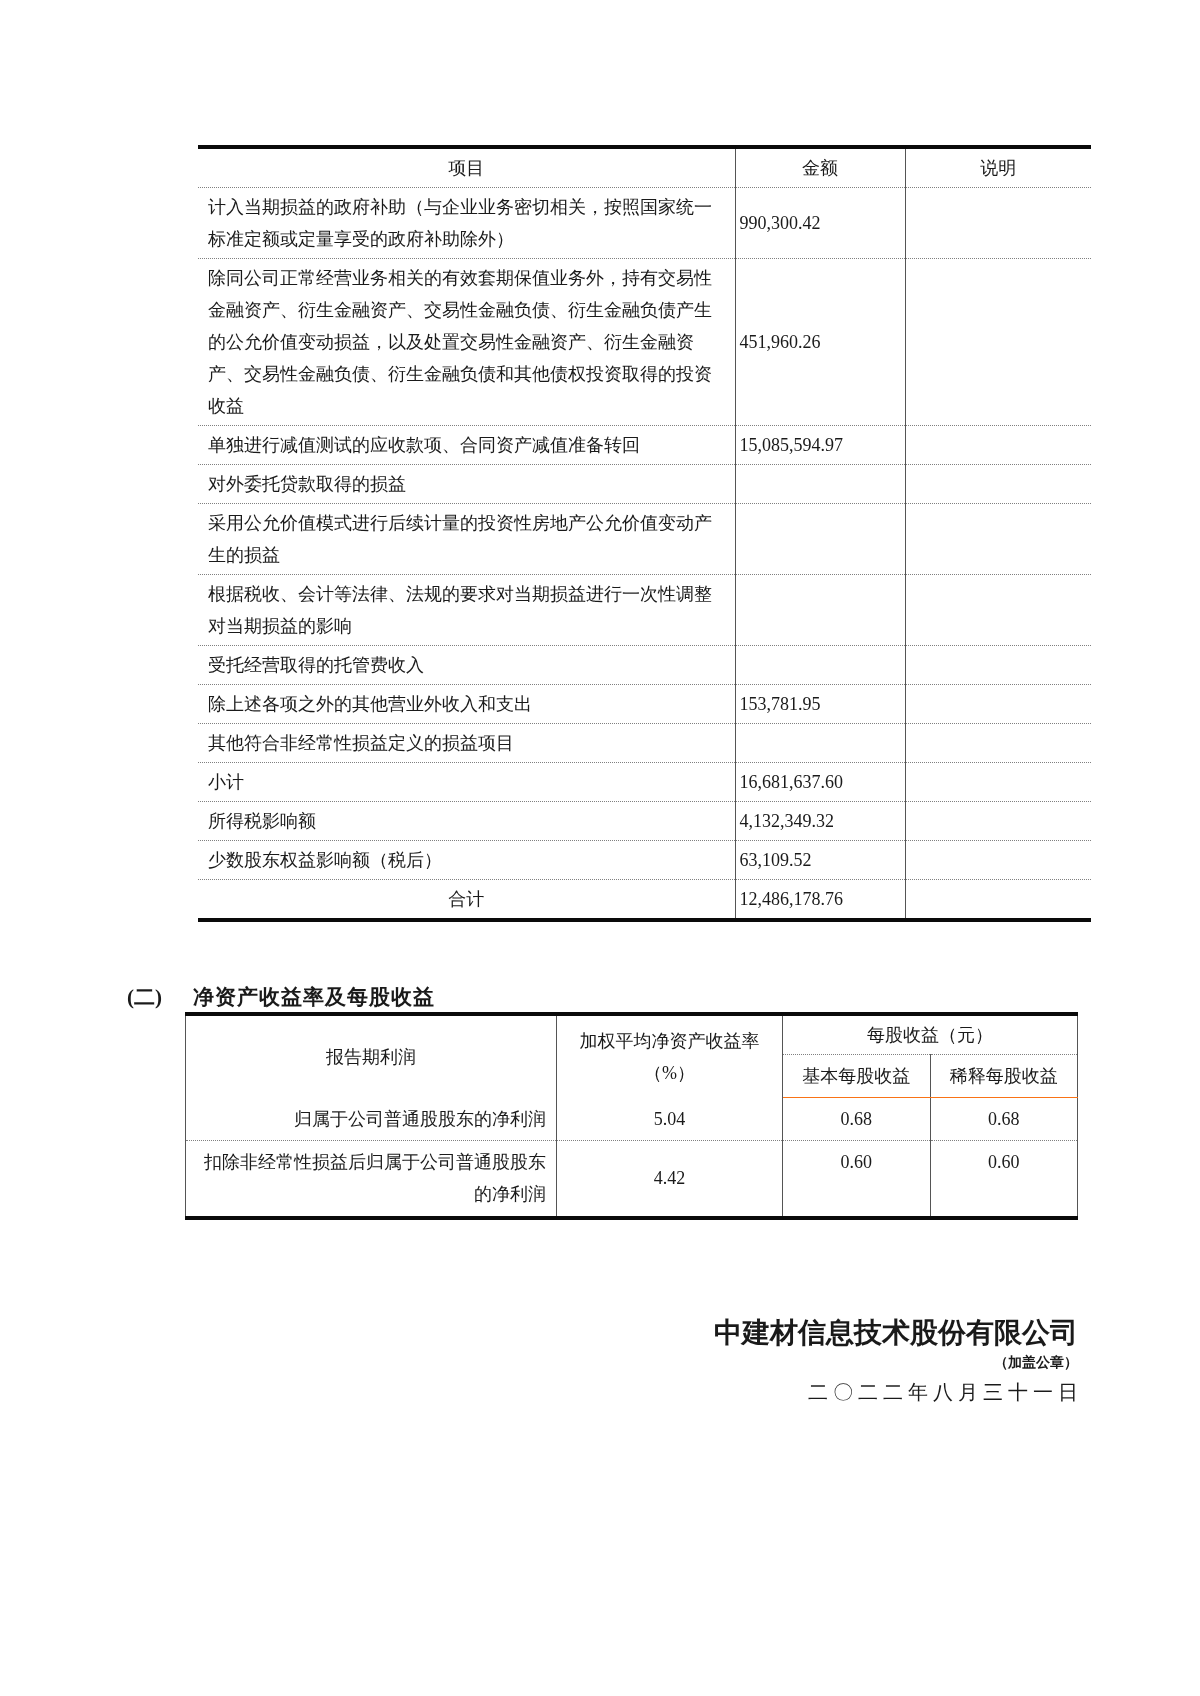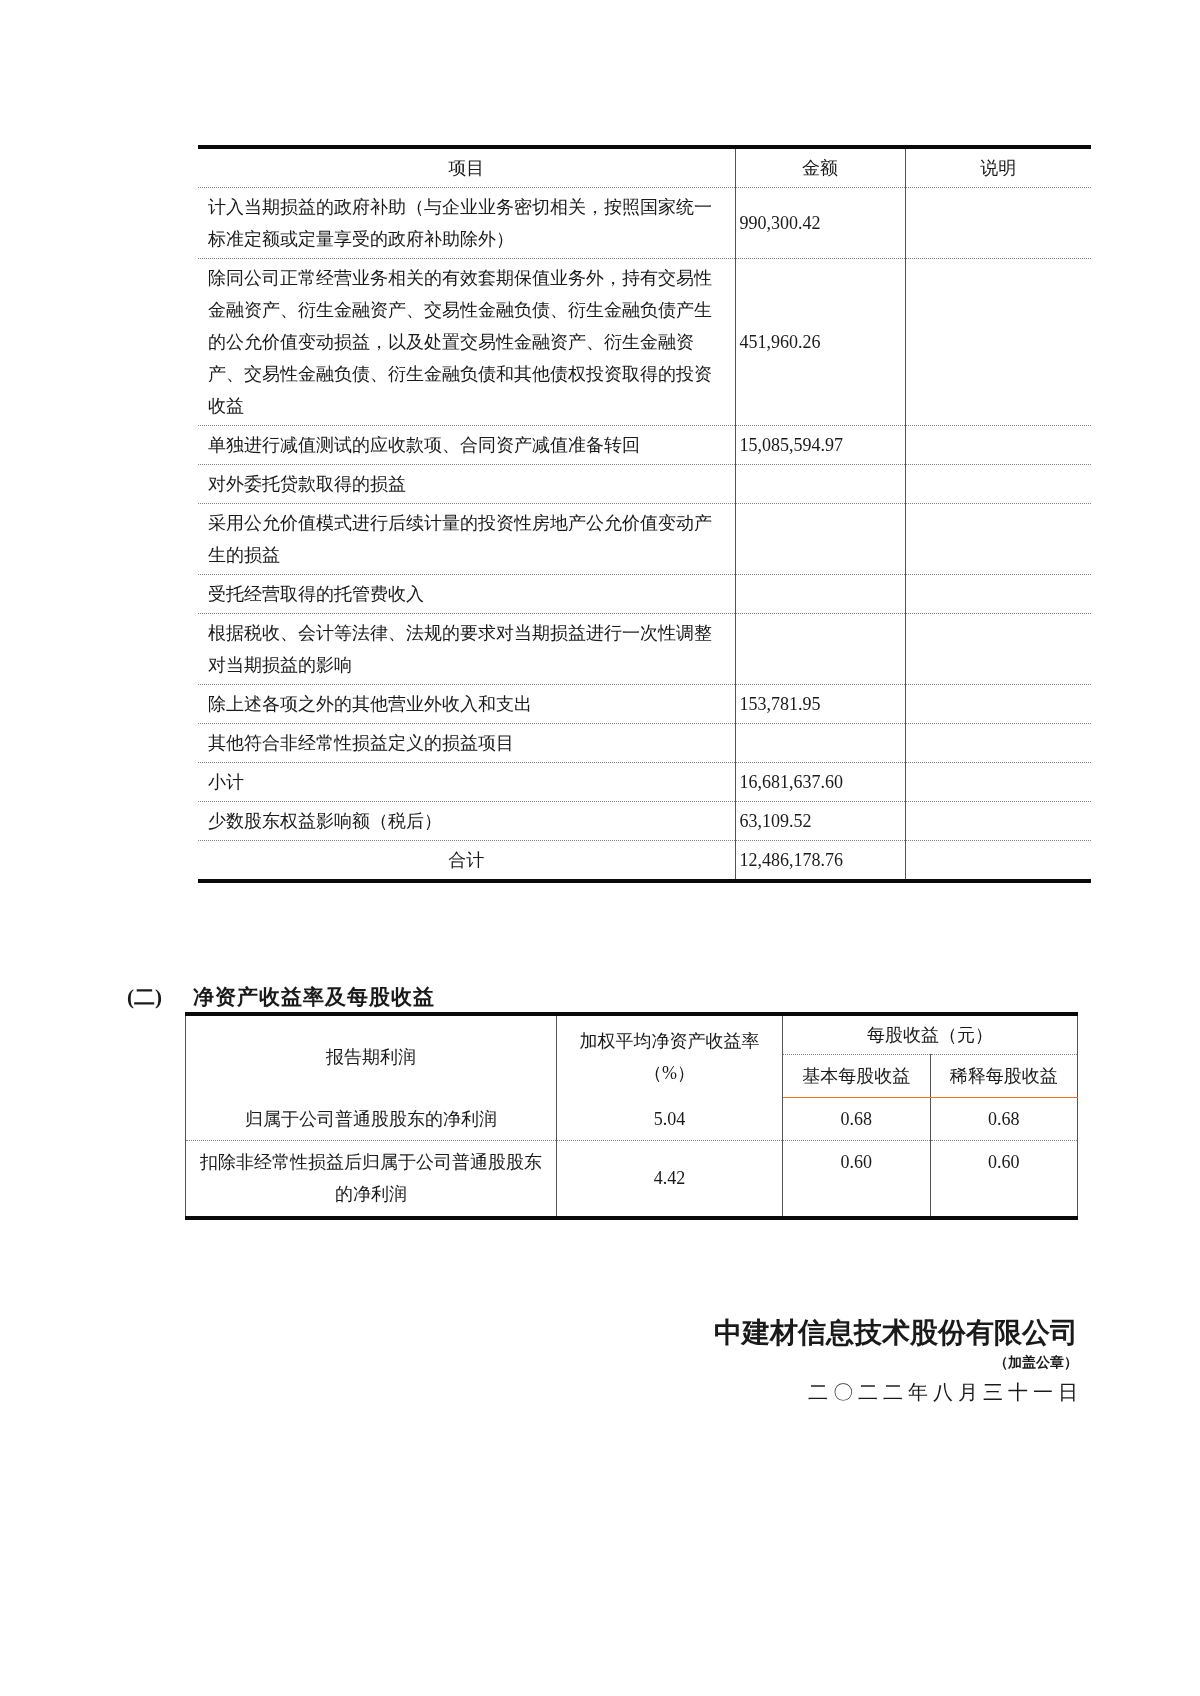--- a/index.html
+++ b/index.html
@@ -47,21 +47,21 @@
     line-height:32px; padding:2px 6px;
     border-left:1px solid #555; border-right:1px solid #555;
   }
   .t2 th.h-profit { width:358px; }
   .t2 th.h-roe { width:213px; }
   .t2 th.h-basic { width:168px; }
   .t2 th.h-diluted { width:146px; }
   .t2 tr.hr1 th { height:34px; }
   .t2 tr.hr2 th { height:38px; border-bottom:1px solid #f97316; }
   .t2 th.h-eps-group { border-bottom:1px dotted #808080; }
-  .t2 td.c-item { text-align:center; padding:3px 10px; }
+  .t2 td.c-item { text-align:right; padding:3px 10px; }
   .t2 tr.dr1 td { height:36px; border-bottom:1px dotted #808080; }
   .t2 tr.dr2 td { height:68px; }
   .t2 tr.dr2 td.va-top { vertical-align:top; padding-top:5px; }
   .t2 .roe-l2 { display:block; }
 
   
   .footer { position:absolute; top:1318px; right:122px; text-align:right; }
   .footer .f-company { font-size:28px; font-weight:bold; line-height:30px; }
   .footer .f-seal { font-size:14px; font-weight:bold; line-height:29px; }
   .footer .f-date { font-size:20px; font-weight:normal; line-height:30px; letter-spacing:5px; margin-right:-5px; }
@@ -105,42 +105,47 @@
           <td class="c-item">对外委托贷款取得的损益</td>
           <td class="c-amt"></td>
           <td class="c-note"></td>
         </tr>
         <tr>
           <td class="c-item">采用公允价值模式进行后续计量的投资性房地产公允价值变动产生的损益</td>
           <td class="c-amt"></td>
           <td class="c-note"></td>
         </tr>
         <tr>
+          <td class="c-item">根据税收、会计等法律、法规的要求对当期损益进行一次性调整对当期损益的影响</td>
+          <td class="c-amt"></td>
+          <td class="c-note"></td>
+        </tr>
+        <tr>
           <td class="c-item">受托经营取得的托管费收入</td>
-          <td class="c-amt"></td>
-          <td class="c-note"></td>
-        </tr>
-        <tr>
-          <td class="c-item">根据税收、会计等法律、法规的要求对当期损益进行一次性调整对当期损益的影响</td>
           <td class="c-amt"></td>
           <td class="c-note"></td>
         </tr>
         <tr>
           <td class="c-item">除上述各项之外的其他营业外收入和支出</td>
           <td class="c-amt">153,781.95</td>
           <td class="c-note"></td>
         </tr>
         <tr>
           <td class="c-item">其他符合非经常性损益定义的损益项目</td>
           <td class="c-amt"></td>
           <td class="c-note"></td>
         </tr>
         <tr>
           <td class="c-item">小计</td>
           <td class="c-amt">16,681,637.60</td>
+          <td class="c-note"></td>
+        </tr>
+        <tr>
+          <td class="c-item">所得税影响额</td>
+          <td class="c-amt">4,132,349.32</td>
           <td class="c-note"></td>
         </tr>
         <tr>
           <td class="c-item">少数股东权益影响额（税后）</td>
           <td class="c-amt">63,109.52</td>
           <td class="c-note"></td>
         </tr>
         <tr class="total-row">
           <td class="c-item">合计</td>
           <td class="c-amt">12,486,178.76</td>

